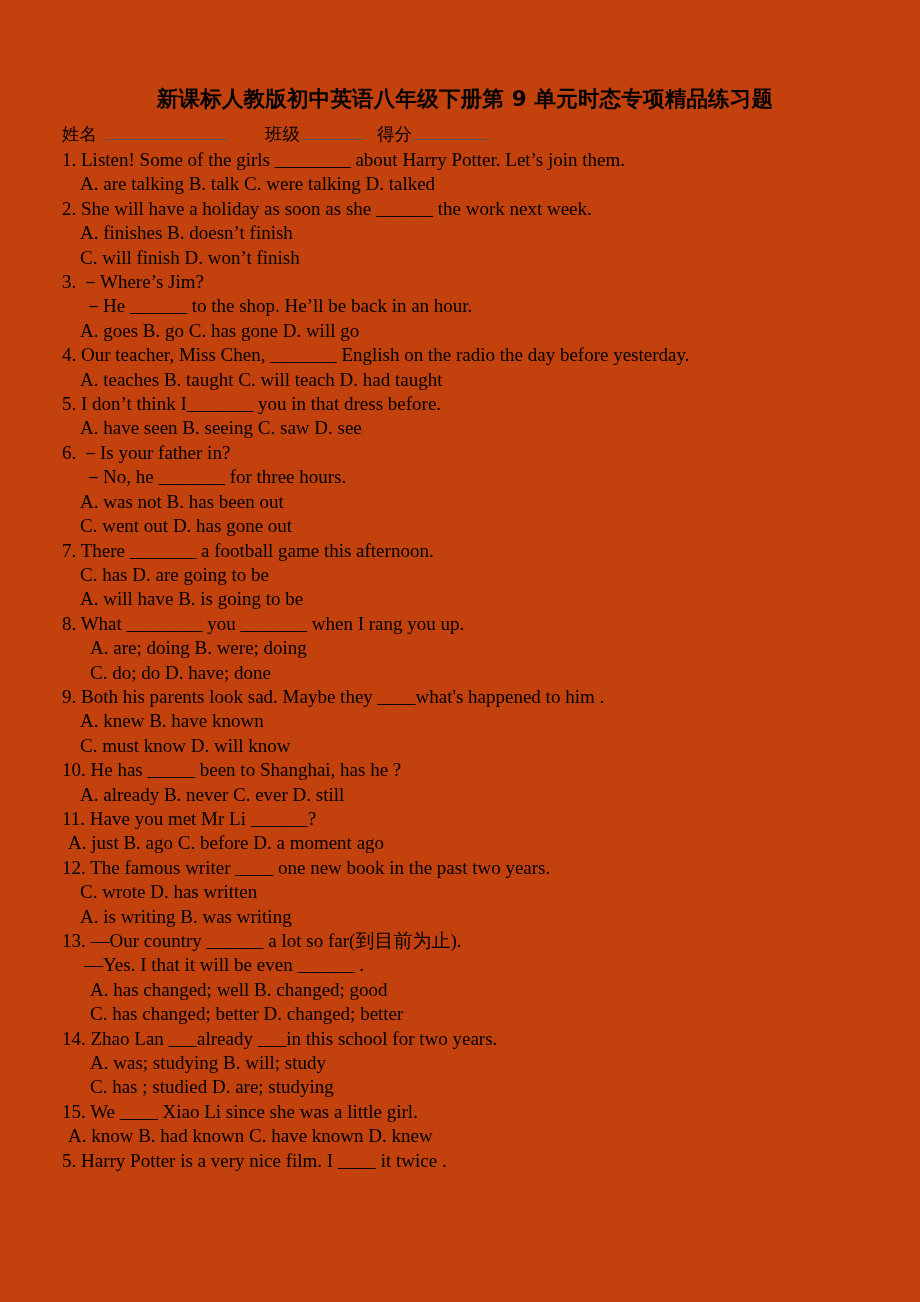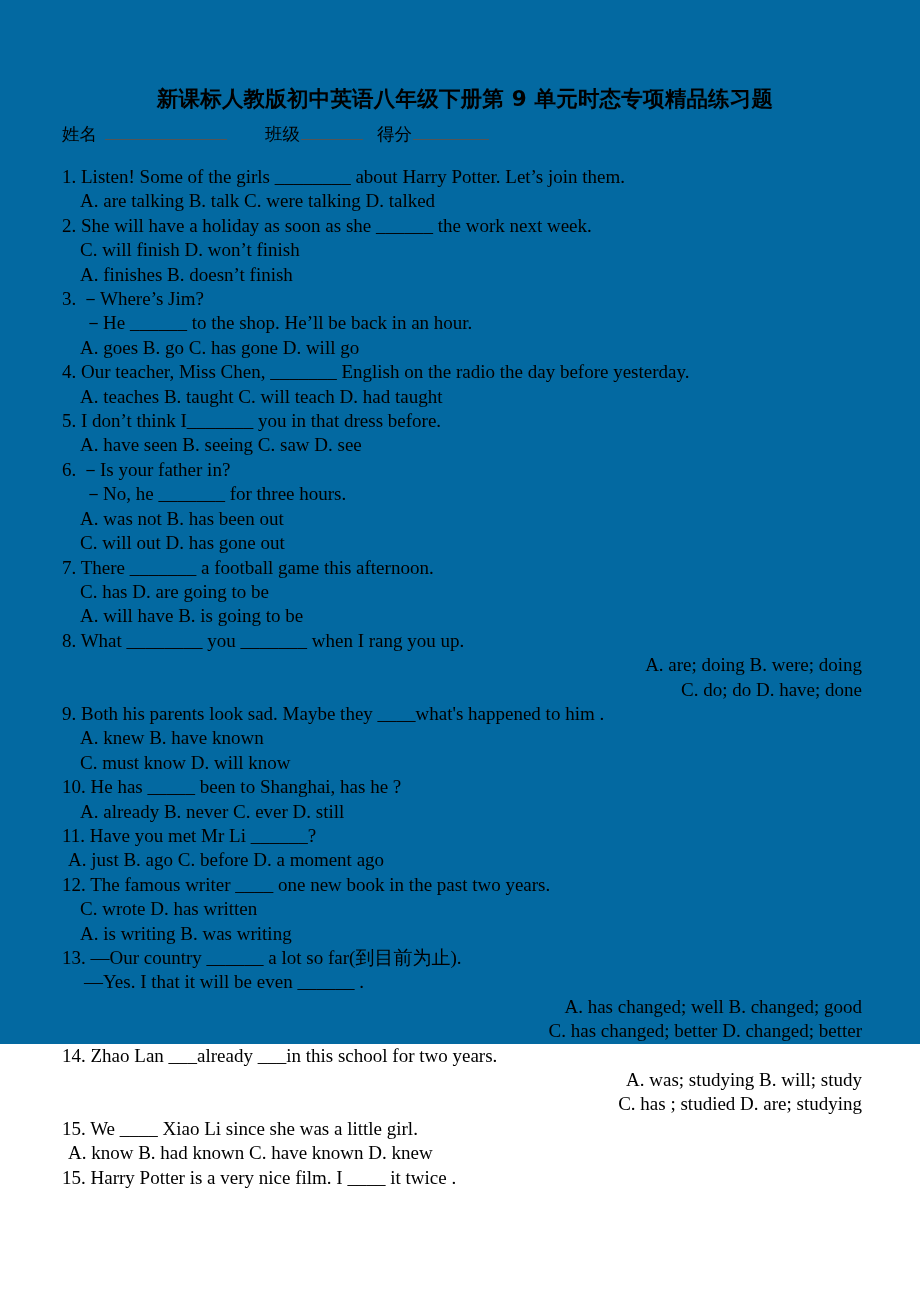--- a/index.html
+++ b/index.html
@@ -10,22 +10,22 @@
   body {
     width: 920px;
     height: 1302px;
     font-family: "Liberation Serif", "DejaVu Serif", serif;
     color: #000000;
     overflow: hidden;
   }
   .page {
     position: relative;
     width: 920px;
-    height: 1044px;
-    background: #0369a1;
+    height: 1302px;
+    background: #c2410c;
     box-sizing: border-box;
   }
   .content {
     position: absolute;
     left: 62px;
     top: 84px;
     width: 800px;
   }
 
   
@@ -39,21 +39,21 @@
     white-space: nowrap;
     margin: 0 0 7px 0;
     padding-left: 6px;
   }
 
   
   .info-line {
     font-size: 19px;
     line-height: 25px;
     white-space: nowrap;
-    margin-bottom: 18px;
+    margin-bottom: 1px;
   }
   .info-line .cn {
     font-family: "DejaVu Sans", "Liberation Sans", sans-serif;
     font-size: 17.5px;
   }
   .blank-rule {
     display: inline-block;
     border-bottom: 1px solid #555;
     vertical-align: baseline;
     height: 15px;
@@ -76,21 +76,21 @@
 
   
   .q-line {
     font-size: 19px;
     line-height: 24.4px;
     white-space: nowrap;
   }
   .q-stem   { padding-left: 0px; }
   .q-dash   { padding-left: 22px; }
   .q-opts   { padding-left: 18px; }
-  .q-opts-2 { padding-left: 28px; text-align: right; }
+  .q-opts-2 { padding-left: 28px; }
   .q-opts-0 { padding-left: 6px; }
 </style>
 </head>
 <body>
 
 <div class="page">
   <div class="content">
 
     <h1 class="doc-title">新课标人教版初中英语八年级下册第 9 单元时态专项精品练习题</h1>
 
@@ -99,41 +99,41 @@
     </div>
 
 
     <div id="questions">
         <div>
           <div class="q-line q-stem">1. Listen! Some of the girls ________ about Harry Potter. Let’s join them.</div>
           <div class="q-line q-opts">A. are talking   B. talk   C. were talking   D. talked</div>
         </div>
         <div>
           <div class="q-line q-stem">2. She will have a holiday as soon as she ______ the work next week.</div>
+          <div class="q-line q-opts">A. finishes             B. doesn’t finish</div>
           <div class="q-line q-opts">C. will finish        D. won’t finish</div>
-          <div class="q-line q-opts">A. finishes             B. doesn’t finish</div>
         </div>
         <div>
           <div class="q-line q-stem">3.  －Where’s Jim?</div>
           <div class="q-line q-dash">－He ______ to the shop. He’ll be back in an hour.</div>
           <div class="q-line q-opts">A. goes    B. go       C. has gone   D. will go</div>
         </div>
         <div>
           <div class="q-line q-stem">4. Our teacher, Miss Chen, _______ English on the radio the day before yesterday.</div>
           <div class="q-line q-opts">A. teaches   B. taught   C. will teach    D. had taught</div>
         </div>
         <div>
           <div class="q-line q-stem">5. I don’t think I_______ you in that dress before.</div>
           <div class="q-line q-opts">A. have seen   B. seeing    C. saw   D. see</div>
         </div>
         <div>
           <div class="q-line q-stem">6.  －Is your father in?</div>
           <div class="q-line q-dash">－No, he _______ for three hours.</div>
           <div class="q-line q-opts">A. was not        B. has been out</div>
-          <div class="q-line q-opts">C. will out       D. has gone out</div>
+          <div class="q-line q-opts">C. went out       D. has gone out</div>
         </div>
         <div>
           <div class="q-line q-stem">7. There _______ a football game this afternoon.</div>
           <div class="q-line q-opts">C. has                D. are going to be</div>
           <div class="q-line q-opts">A. will have   B. is going to be</div>
         </div>
         <div>
           <div class="q-line q-stem">8. What ________ you _______ when I rang you up.</div>
           <div class="q-line q-opts-2">A. are; doing            B. were; doing</div>
           <div class="q-line q-opts-2">C. do; do               D. have; done</div>
@@ -165,18 +165,18 @@
         <div>
           <div class="q-line q-stem">14. Zhao Lan ___already ___in this school for two years.</div>
           <div class="q-line q-opts-2">A. was; studying       B. will; study</div>
           <div class="q-line q-opts-2">C. has ; studied        D. are; studying</div>
         </div>
         <div>
           <div class="q-line q-stem">15. We ____ Xiao Li since she was a little girl.</div>
           <div class="q-line q-opts-0">A. know    B. had known   C. have known   D. knew</div>
         </div>
         <div>
-          <div class="q-line q-stem">15. Harry Potter is a very nice film. I ____ it twice .</div>
+          <div class="q-line q-stem">5. Harry Potter is a very nice film. I ____ it twice .</div>
         </div>
       </div>
 
   </div>
 </div>
 
 </body></html>

